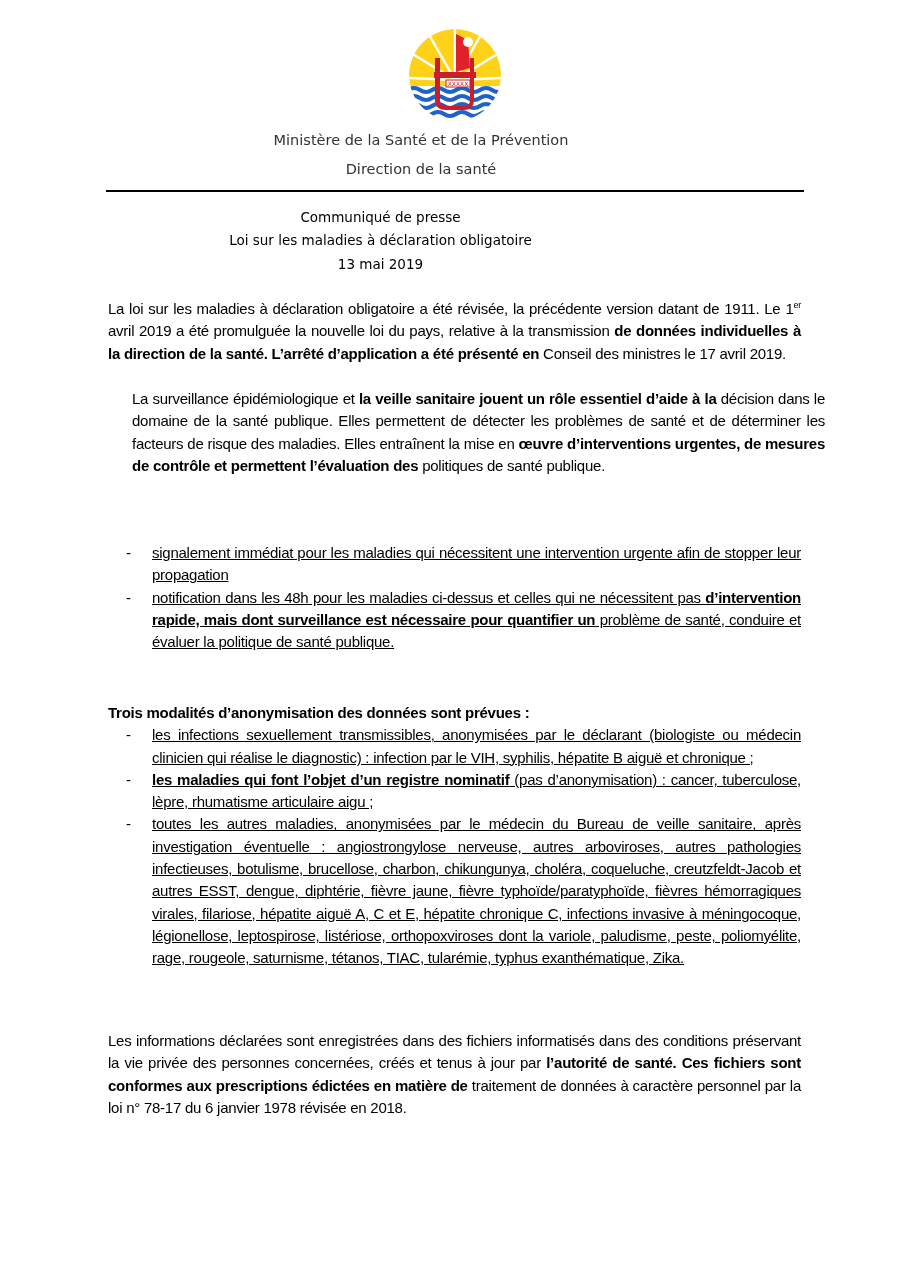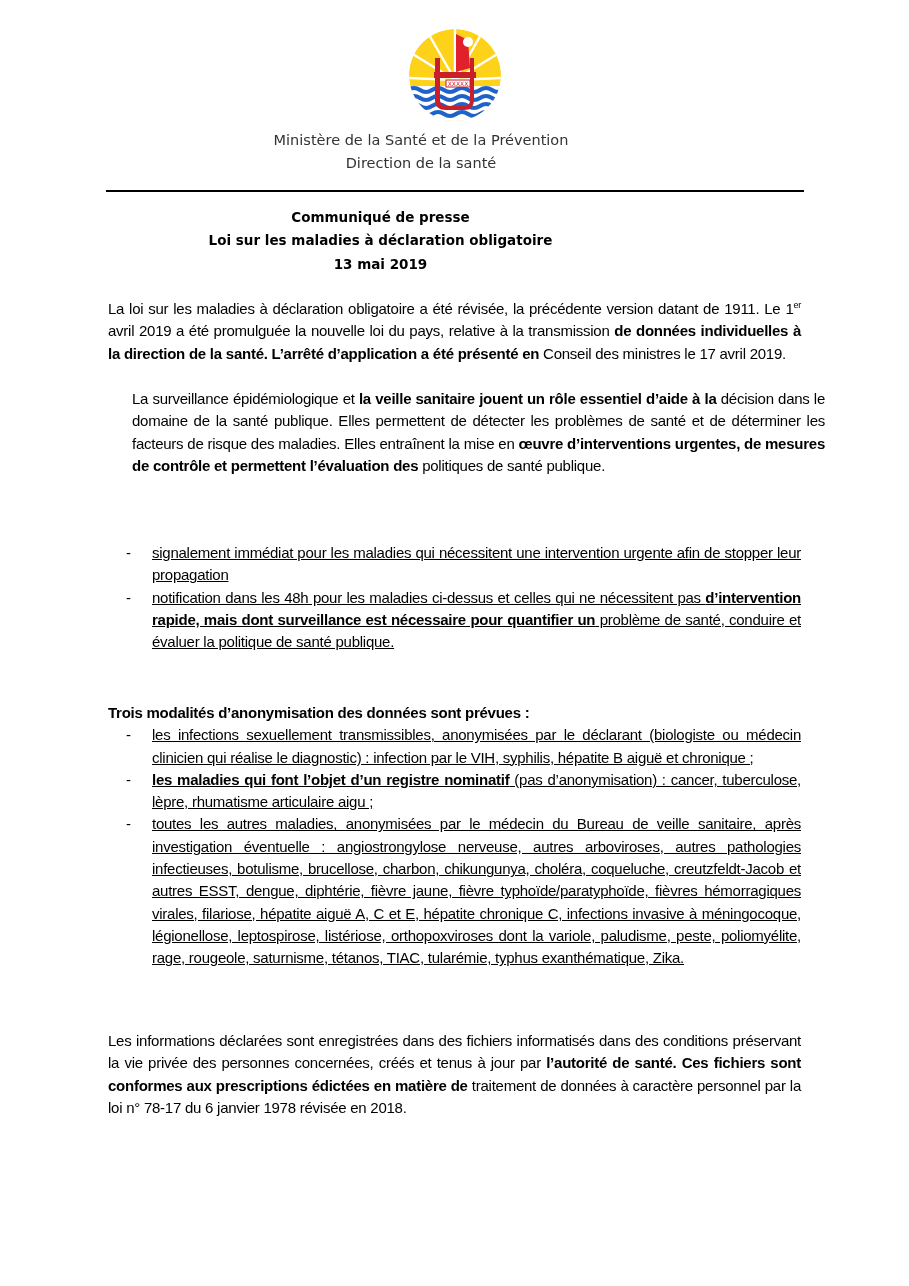--- a/index.html
+++ b/index.html
@@ -1,22 +1,22 @@
 <!DOCTYPE html>
 <html><head>
   <meta charset="utf-8">
   <style>
     html, body { margin: 0; padding: 0; background: #ffffff; }
     body { width: 909px; height: 1286px; position: relative; overflow: hidden; color: #000; font-family: "Liberation Sans", sans-serif; }
     .logo { position: absolute; left: 408px; top: 28px; width: 94px; height: 94px; }
     .ministry { position: absolute; left: 0; width: 842px; text-align: center; font-family: "DejaVu Sans", sans-serif; font-size: 14.5px; color: #333; }
     .ministry.l1 { top: 132px; }
-    .ministry.l2 { top: 155px; }
+    .ministry.l2 { top: 161px; }
     .rule { position: absolute; left: 106px; top: 190px; width: 698px; height: 2px; background: #000; }
-    .head { position: absolute; left: 0; width: 761px; text-align: center; font-family: "DejaVu Sans", sans-serif; font-weight: bold; font-size: 13.5px; }
+    .head { position: absolute; left: 0; width: 761px; text-align: center; font-family: "DejaVu Sans", sans-serif; font-weight: normal; font-size: 13.5px; }
     .head.h1 { top: 209px; }
     .head.h2 { top: 232px; }
     .head.h3 { top: 256px; }
     .body { position: absolute; left: 108px; width: 693px; font-family: "Liberation Sans", sans-serif; font-size: 15px; line-height: 22.3px; text-align: justify; letter-spacing: -0.25px; }
     .body b { font-weight: bold; }
     .p1 { top: 298px; }
     .p2 { top: 388px; margin-left: 24px; }
     .p3 { top: 542px; }
     .p4 { top: 702px; }
     .p5 { top: 1030px; }

